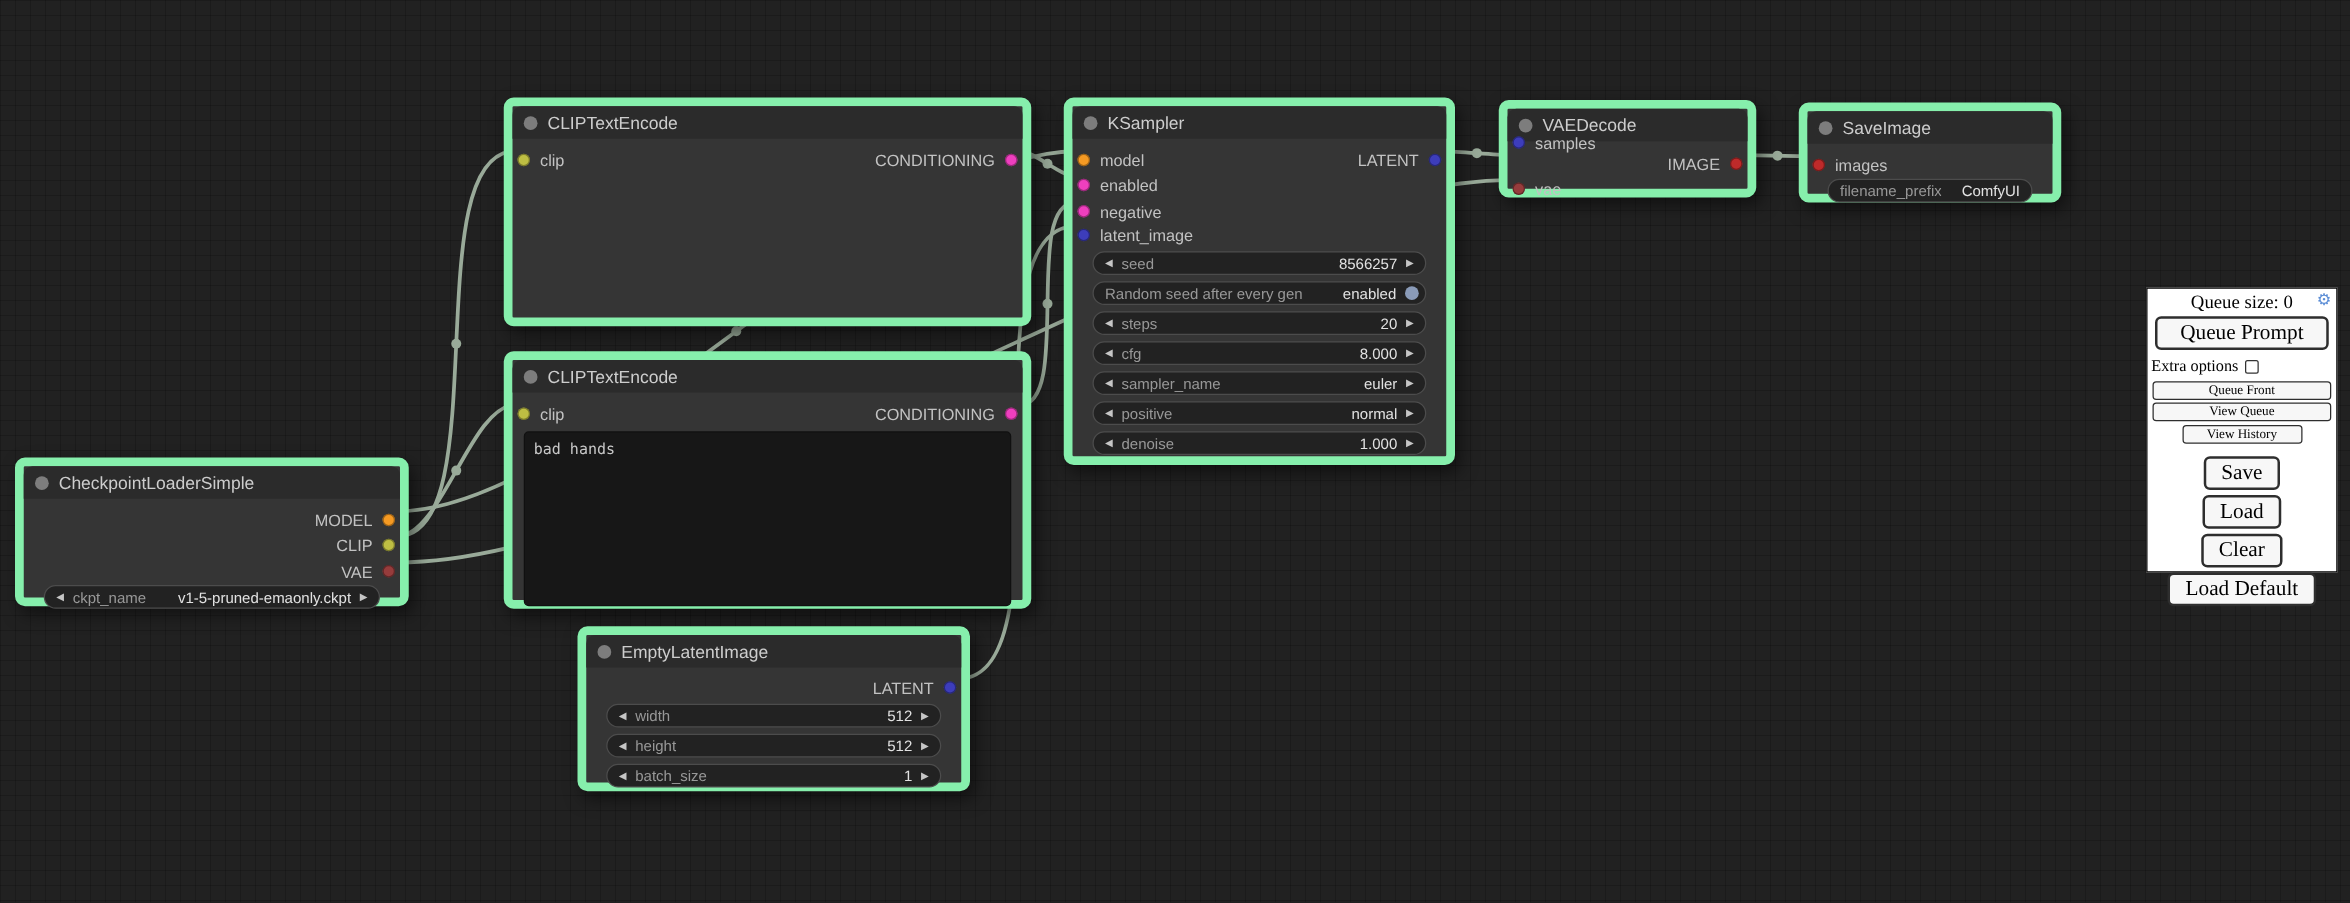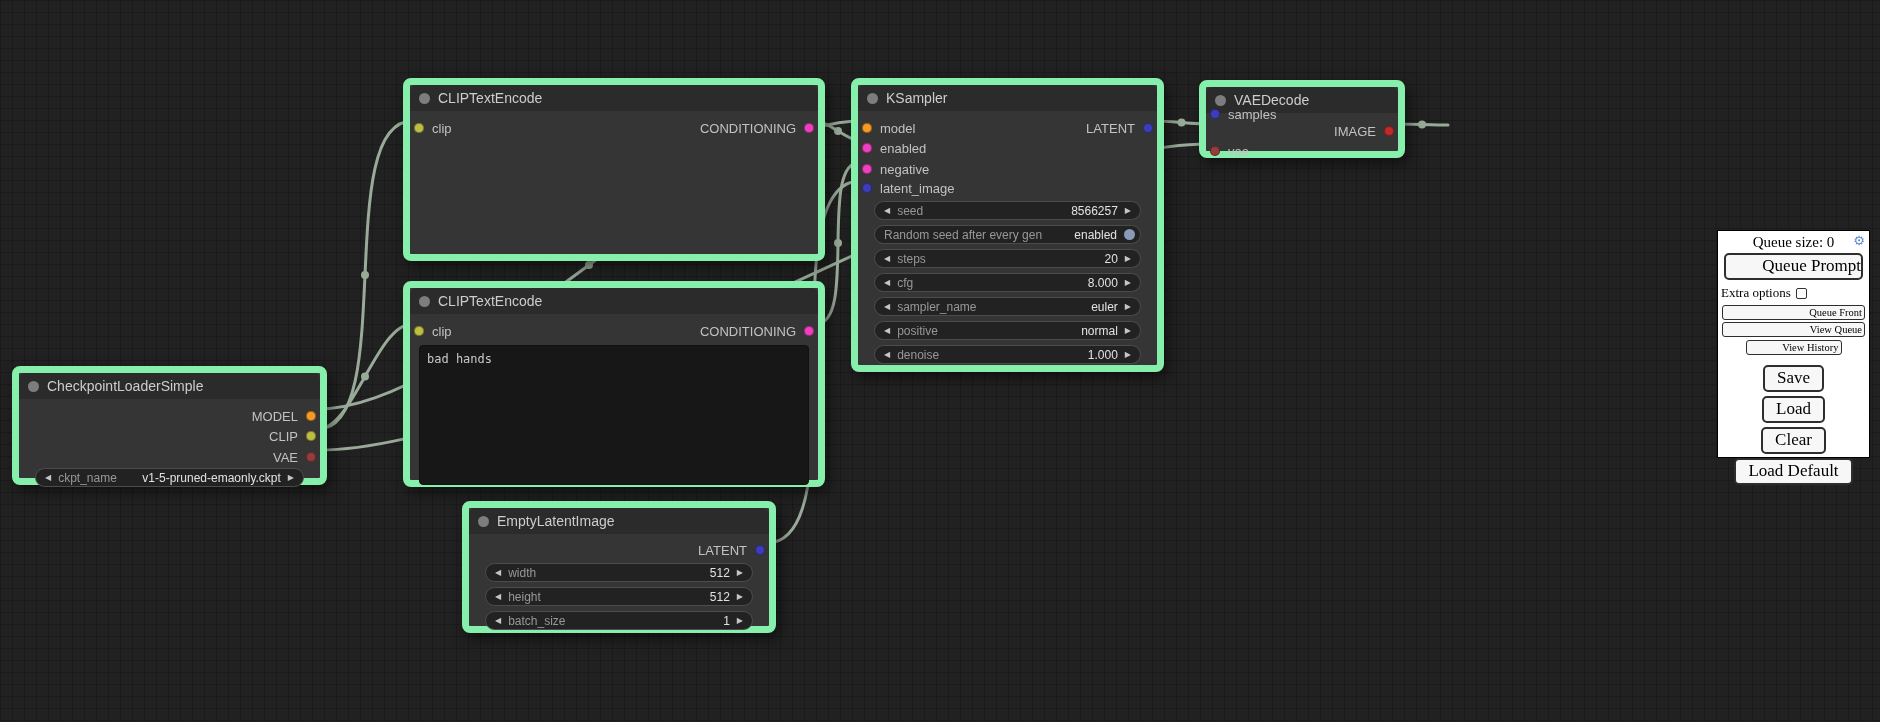--- a/index.html
+++ b/index.html
@@ -86,21 +86,21 @@
   }
   .qp-header { position: relative; height: 18px; line-height: 18px; font-size: 15px; }
   .qp-gear {
     position: absolute; right: 1px; top: 0;
     font-size: 13px; line-height: 16px;
     font-family: "DejaVu Sans", sans-serif;
     cursor: pointer;
   }
   .queue-panel button {
     font-family: "Liberation Serif", serif;
-    background: #f7f7f7; color: #000; cursor: pointer; text-align: right;
+    background: #f7f7f7; color: #000; cursor: pointer;
   }
   .qp-main-btn {
     display: block; width: calc(100% - 6px);
     margin: 2px auto 5px;
     font-size: 17px; padding: 1px 0 2px;
     border: 2px solid #2e2e2e; border-radius: 5px;
   }
   .qp-extra { font-size: 13px; display: flex; align-items: center; justify-content: flex-start; gap: 5px; margin: 0 0 4px; }
   .qp-checkbox { width: 11px; height: 11px; border: 1.5px solid #333; background: #fff; display: inline-block; border-radius: 2px; }
   .qp-row { display: flex; gap: 2px; margin: 0 1px 3px; flex-direction: column; }
@@ -305,20 +305,34 @@
     <div class="slot in" style="top:54px;">
       <span class="port" style="background: rgb(150, 60, 60);"></span>
       <span>vae</span>
     </div>
     <div class="slot out" style="top:34px;">
       <span>IMAGE</span>
       <span class="port" style="background: rgb(190, 42, 42);"></span>
     </div>
   </div>
 
+  <div class="node" style="left:1439px; top:82px; width:210px; height:80px;">
+    <div class="node-title">
+      <span class="title-dot"></span>
+      <span>SaveImage</span>
+    </div>
+    <div class="slot in" style="top:33px;">
+      <span class="port" style="background: rgb(190, 42, 42);"></span>
+      <span>images</span>
+    </div>
+    <div class="widget" style="top:54px;">
+      <span class="wlabel">filename_prefix</span>
+      <span class="wvalue">ComfyUI</span>
+    </div>
+  </div>
 
   <div class="queue-panel" style="left:1717px; top:230px; width:153px; height:228px;">
     <div class="qp-header">
       <span>Queue size: 0</span>
       <span class="qp-gear" style="color: rgb(91, 141, 214);">⚙</span>
     </div>
     <button class="qp-main-btn">Queue Prompt</button>
     <div class="qp-extra">
       <span>Extra options</span>
       <span class="qp-checkbox"></span>

